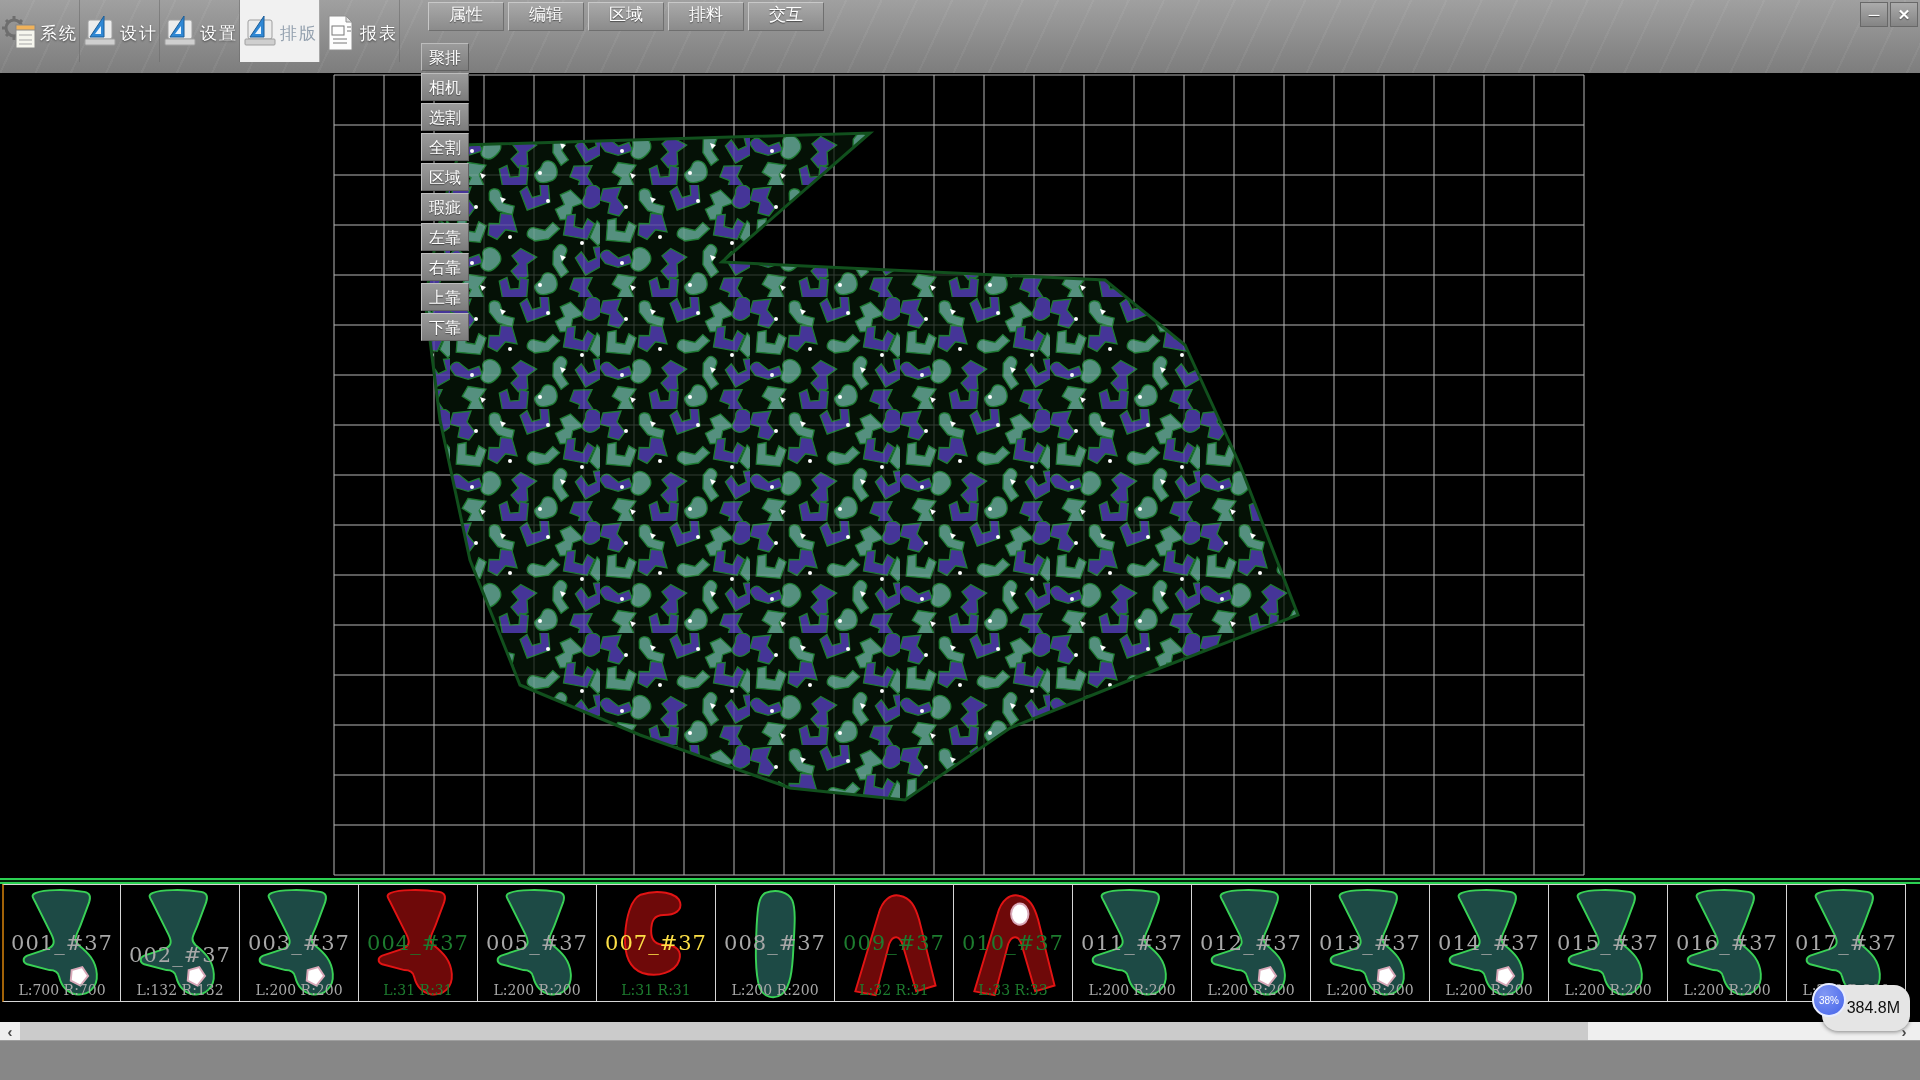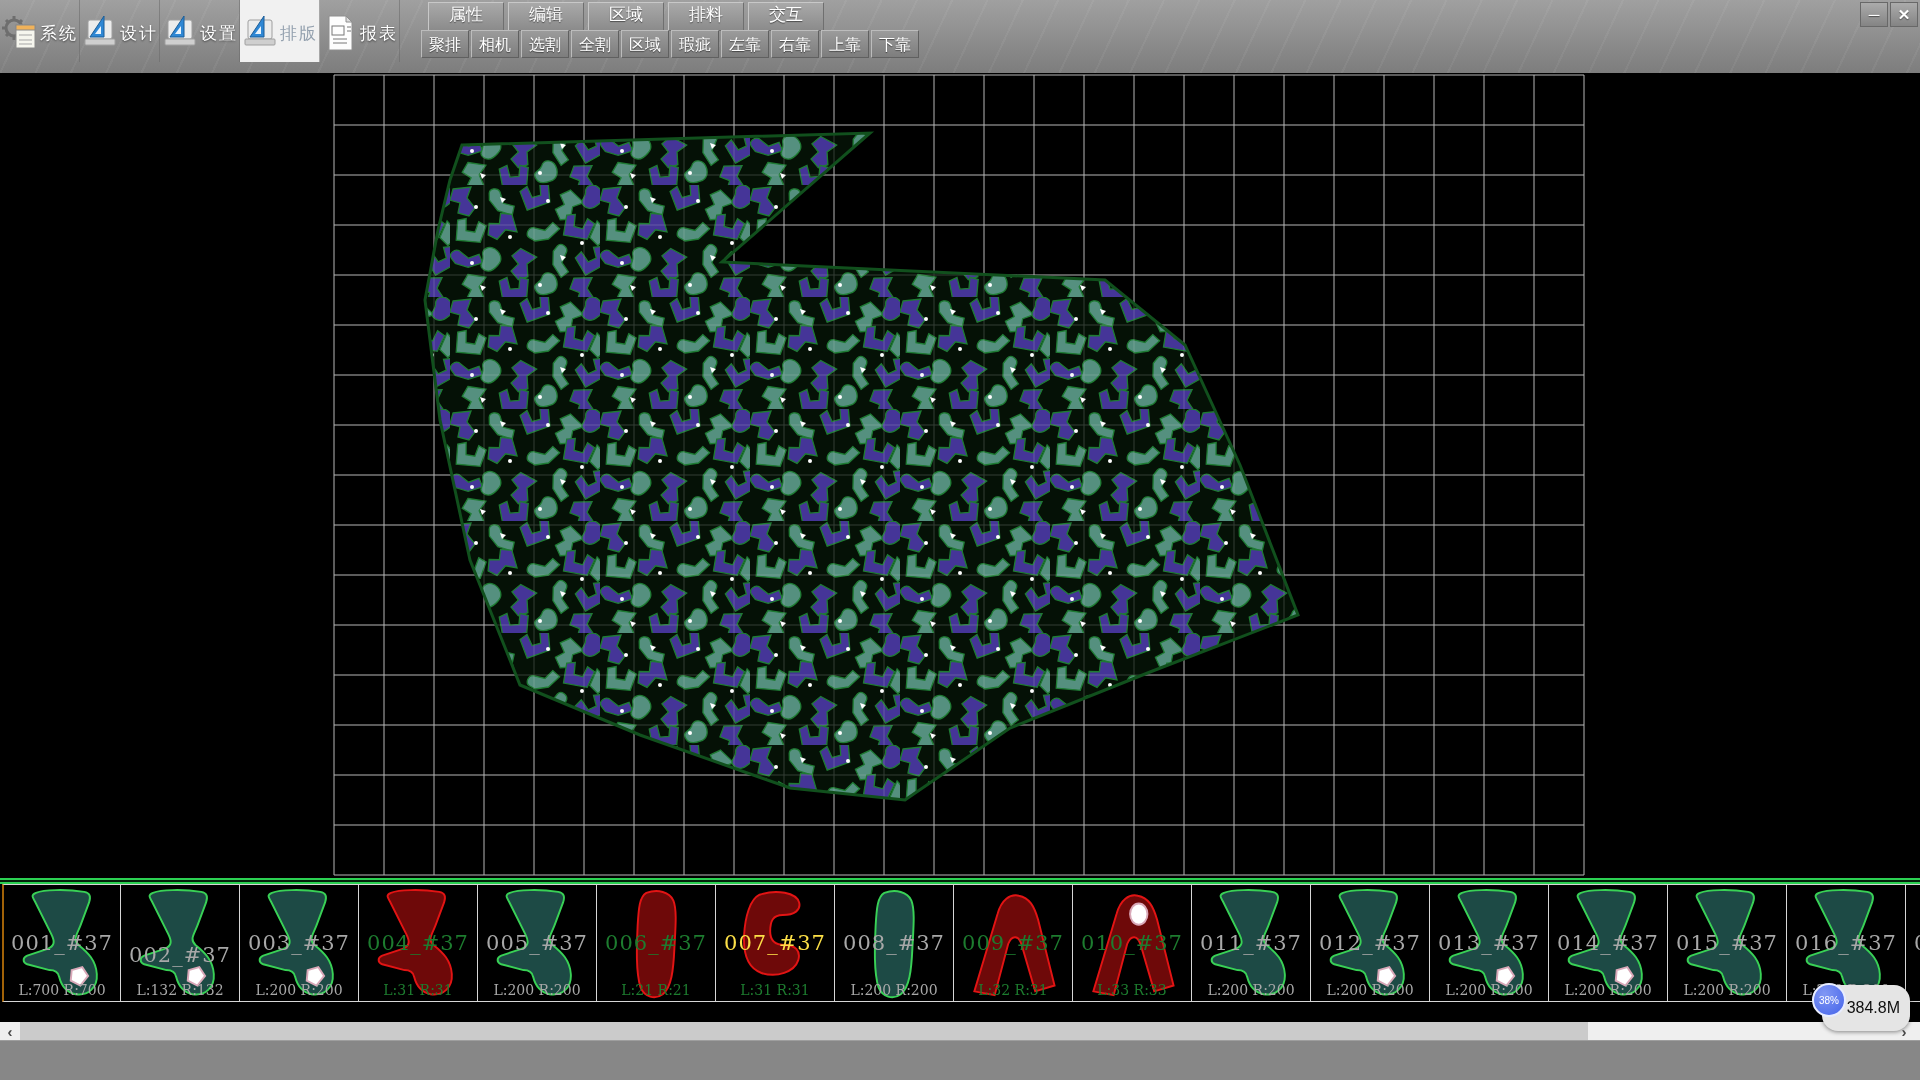--- a/index.html
+++ b/index.html
@@ -17,21 +17,21 @@
   .main-tab.active{background:#f1f1f1;}
   .main-tab .mt-icon{width:40px;height:40px;}
   .main-tab .mt-icon svg{width:40px;height:40px;}
   .main-tab .mt-lbl{font-size:17px;color:#fff;letter-spacing:2px;margin-top:1px;
     text-shadow:0 1px 2px rgba(0,0,0,.55);}
   .main-tab.active .mt-lbl{color:#93a0ae;text-shadow:none;}
   .menu-row{position:absolute;left:428px;top:2px;display:flex;gap:4px;z-index:2;}
   .menu-btn{width:76px;height:29px;line-height:24px;text-align:center;color:#fff;font-size:17px;
     background:linear-gradient(#a9a9a9,#8b8b8b);border:1px solid;box-sizing:border-box;
     border-color:#c8c8c8 #6f6f6f #6f6f6f #c8c8c8;text-shadow:0 1px 1px rgba(0,0,0,.5);}
-  .tool-row{position:absolute;left:421px;top:30px;display:flex;gap:2px;z-index:2;}
+  .tool-row{position:absolute;left:421px;top:43px;display:flex;gap:2px;z-index:2;flex-direction:column;}
   .tool-btn{width:48px;height:28px;line-height:27px;text-align:center;color:#fff;font-size:16px;
     background:linear-gradient(#9b9b9b,#7d7d7d);border:1px solid;box-sizing:border-box;
     border-color:#bcbcbc #606060 #606060 #bcbcbc;text-shadow:0 1px 1px rgba(0,0,0,.5);}
   .win-controls{position:absolute;right:2px;top:2px;display:flex;gap:2px;z-index:3;}
   .win-btn{width:28px;height:25px;display:flex;align-items:center;justify-content:center;
     color:#fff;font-size:15px;font-weight:bold;background:linear-gradient(#ababab,#848484);
     border:1px solid #686868;box-sizing:border-box;text-shadow:0 1px 1px rgba(0,0,0,.5);}
 
   
   .canvas-area{position:absolute;top:73px;left:0;width:1920px;height:805px;background:#000;}
@@ -322,27 +322,20 @@
       </div>
       <div class="cell">
         <svg width="104" height="114" viewBox="0 0 100 118">
           <path d="M22,6 C30,3 52,2 72,5 C78,6 79,10 77,16 L68,40 C64,50 60,54 66,60 C76,68 84,76 85,90 C86,104 76,113 63,111 C53,109 48,101 46,93 C45,88 42,86 36,86 L13,80 C8,78 8,73 13,71 L34,64 C41,61 42,57 38,49 L21,15 C18,10 17,8 22,6 Z" fill="#1d4a45" stroke="#39d156" stroke-width="2"></path>
         </svg>
         <div class="cid" style="color: rgb(168, 168, 168);">005_#37</div>
         <div class="clr" style="color: rgb(168, 168, 168);">L:200 R:200</div>
       </div>
       <div class="cell">
         <svg width="104" height="114" viewBox="0 0 100 118">
-          <path d="M40,6 C52,2 64,5 68,14 C72,24 70,44 69,64 C68,86 66,104 57,111 C49,117 38,114 34,104 C29,88 30,62 31,40 C32,22 33,10 40,6 Z" fill="#6e0909" stroke="#e21414" stroke-width="2"></path>
-        </svg>
-        <div class="cid" style="color: rgb(29, 124, 47);">006_#37</div>
-        <div class="clr" style="color: rgb(29, 124, 47);">L:21 R:21</div>
-      </div>
-      <div class="cell">
-        <svg width="104" height="114" viewBox="0 0 100 118">
           <path d="M34,8 C52,2 72,6 75,16 C77,24 70,29 58,29 C48,29 45,35 45,46 C45,56 50,60 60,60 C71,60 77,66 74,76 C70,88 52,94 36,89 C22,84 17,70 18,50 C19,31 24,13 34,8 Z" fill="#6e0909" stroke="#e21414" stroke-width="2"></path>
         </svg>
         <div class="cid" style="color: #fde047;">007_#37</div>
         <div class="clr" style="color: rgb(29, 124, 47);">L:31 R:31</div>
       </div>
       <div class="cell">
         <svg width="104" height="114" viewBox="0 0 100 118">
           <path d="M40,6 C52,2 64,5 68,14 C72,24 70,44 69,64 C68,86 66,104 57,111 C49,117 38,114 34,104 C29,88 30,62 31,40 C32,22 33,10 40,6 Z" fill="#1d4a45" stroke="#39d156" stroke-width="2"></path>
         </svg>
         <div class="cid" style="color: rgb(168, 168, 168);">008_#37</div>

